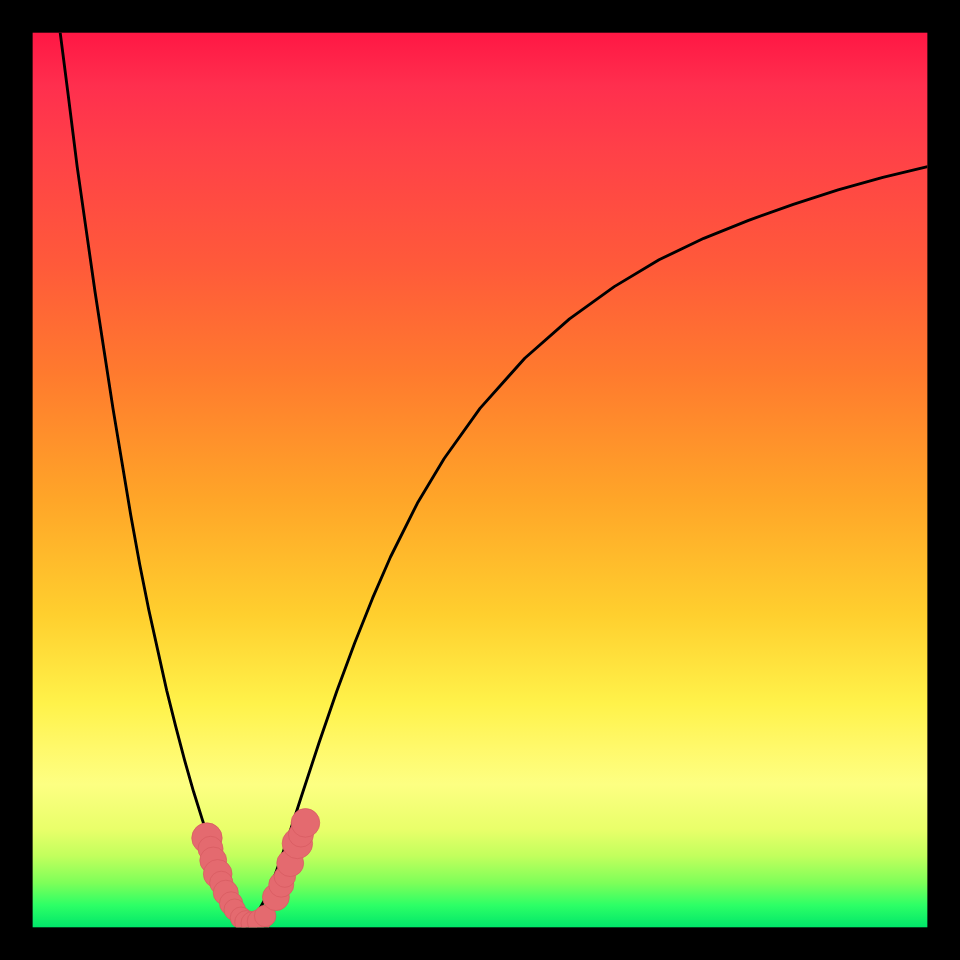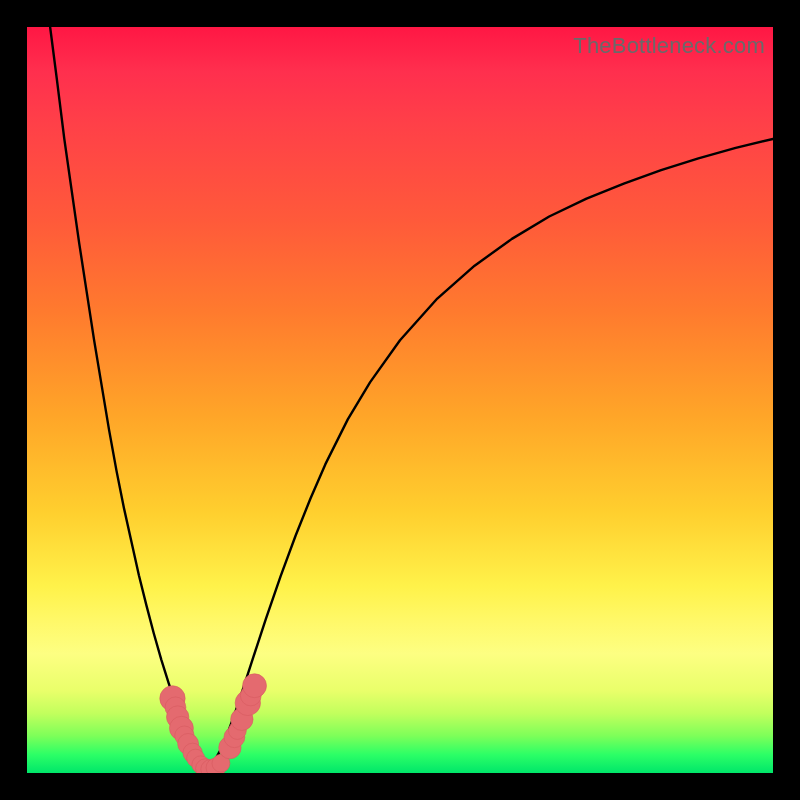--- a/index.html
+++ b/index.html
@@ -92,15 +92,14 @@
           <circle cx="193.96" cy="736.30" r="8.95" fill="#e46a6f" stroke="#d65a60" stroke-width="0.6"></circle>
           <circle cx="202.91" cy="720.64" r="11.19" fill="#e46a6f" stroke="#d65a60" stroke-width="0.6"></circle>
           <circle cx="207.39" cy="710.19" r="10.44" fill="#e46a6f" stroke="#d65a60" stroke-width="0.6"></circle>
           <circle cx="210.37" cy="703.48" r="8.95" fill="#e46a6f" stroke="#d65a60" stroke-width="0.6"></circle>
           <circle cx="214.85" cy="692.29" r="11.19" fill="#e46a6f" stroke="#d65a60" stroke-width="0.6"></circle>
           <circle cx="220.82" cy="675.88" r="12.68" fill="#e46a6f" stroke="#d65a60" stroke-width="0.6"></circle>
           <circle cx="223.80" cy="668.42" r="10.44" fill="#e46a6f" stroke="#d65a60" stroke-width="0.6"></circle>
           <circle cx="227.53" cy="658.72" r="11.94" fill="#e46a6f" stroke="#d65a60" stroke-width="0.6"></circle>
         </g>
     </svg>
-    <div class="watermark">TheBottleneck.com</div>
   </div>
 </div>
 
 </body></html>

